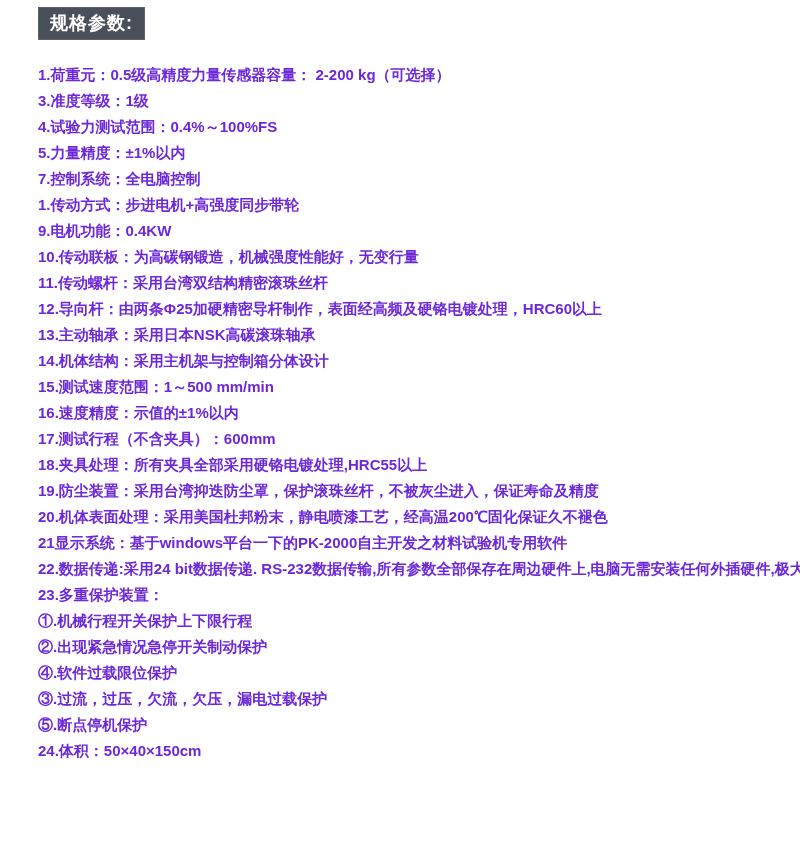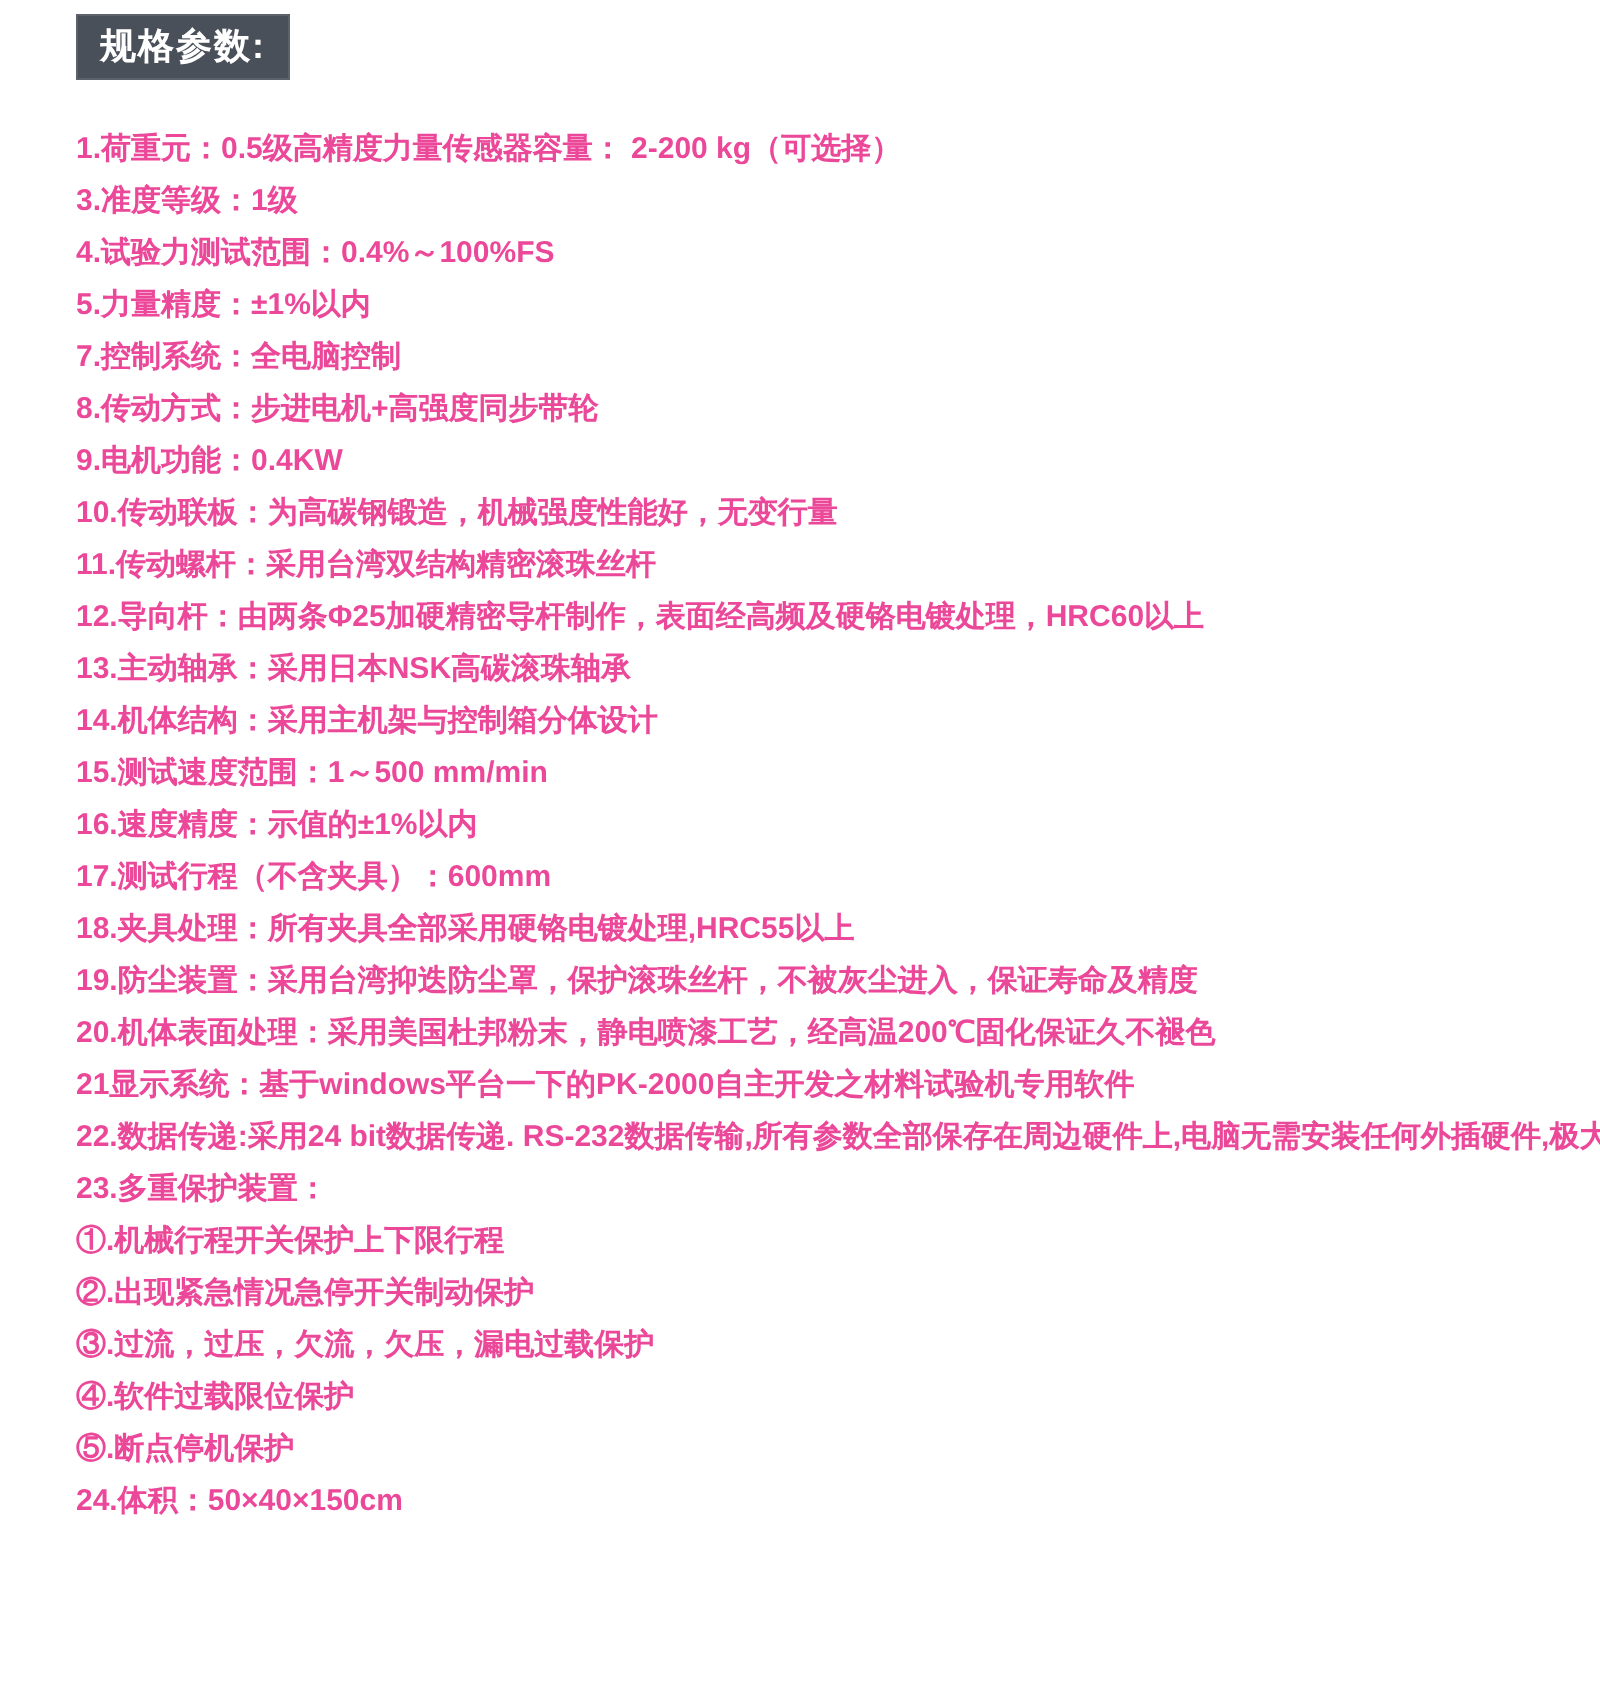--- a/index.html
+++ b/index.html
@@ -36,54 +36,54 @@
   .spec-list {
     margin: 22px 0 0 38px;
     width: 762px;
     overflow: hidden;
   }
   .line {
     height: 26px;
     line-height: 26px;
     font-size: 15px;
     font-weight: 600;
-    color: #ec4899;
+    color: #6d28d9;
     white-space: nowrap;
     overflow: hidden;
   }
 </style>
 </head>
 <body>
 
 <div class="page">
   <div class="title-badge">
     <span>规格参数:</span>
   </div>
   <div class="spec-list">
     <div class="line">1.荷重元：0.5级高精度力量传感器容量： 2-200 kg（可选择）</div>
     <div class="line">3.准度等级：1级</div>
     <div class="line">4.试验力测试范围：0.4%～100%FS</div>
     <div class="line">5.力量精度：±1%以内</div>
     <div class="line">7.控制系统：全电脑控制</div>
-    <div class="line">8.传动方式：步进电机+高强度同步带轮</div>
+    <div class="line">1.传动方式：步进电机+高强度同步带轮</div>
     <div class="line">9.电机功能：0.4KW</div>
     <div class="line">10.传动联板：为高碳钢锻造，机械强度性能好，无变行量</div>
     <div class="line">11.传动螺杆：采用台湾双结构精密滚珠丝杆</div>
     <div class="line">12.导向杆：由两条Φ25加硬精密导杆制作，表面经高频及硬铬电镀处理，HRC60以上</div>
     <div class="line">13.主动轴承：采用日本NSK高碳滚珠轴承</div>
     <div class="line">14.机体结构：采用主机架与控制箱分体设计</div>
     <div class="line">15.测试速度范围：1～500 mm/min</div>
     <div class="line">16.速度精度：示值的±1%以内</div>
     <div class="line">17.测试行程（不含夹具）：600mm</div>
     <div class="line">18.夹具处理：所有夹具全部采用硬铬电镀处理,HRC55以上</div>
     <div class="line">19.防尘装置：采用台湾抑迭防尘罩，保护滚珠丝杆，不被灰尘进入，保证寿命及精度</div>
     <div class="line">20.机体表面处理：采用美国杜邦粉末，静电喷漆工艺，经高温200℃固化保证久不褪色</div>
     <div class="line">21显示系统：基于windows平台一下的PK-2000自主开发之材料试验机专用软件</div>
     <div class="line">22.数据传递:采用24 bit数据传递. RS-232数据传输,所有参数全部保存在周边硬件上,电脑无需安装任何外插硬件,极大</div>
     <div class="line">23.多重保护装置：</div>
     <div class="line">①.机械行程开关保护上下限行程</div>
     <div class="line">②.出现紧急情况急停开关制动保护</div>
+    <div class="line">④.软件过载限位保护</div>
     <div class="line">③.过流，过压，欠流，欠压，漏电过载保护</div>
-    <div class="line">④.软件过载限位保护</div>
     <div class="line">⑤.断点停机保护</div>
     <div class="line">24.体积：50×40×150cm</div>
   </div>
 </div>
 
 </body></html>

